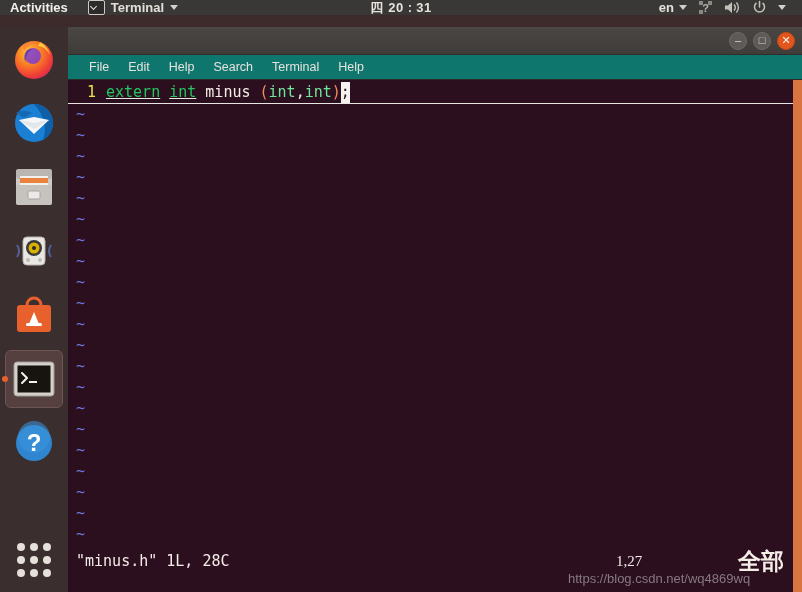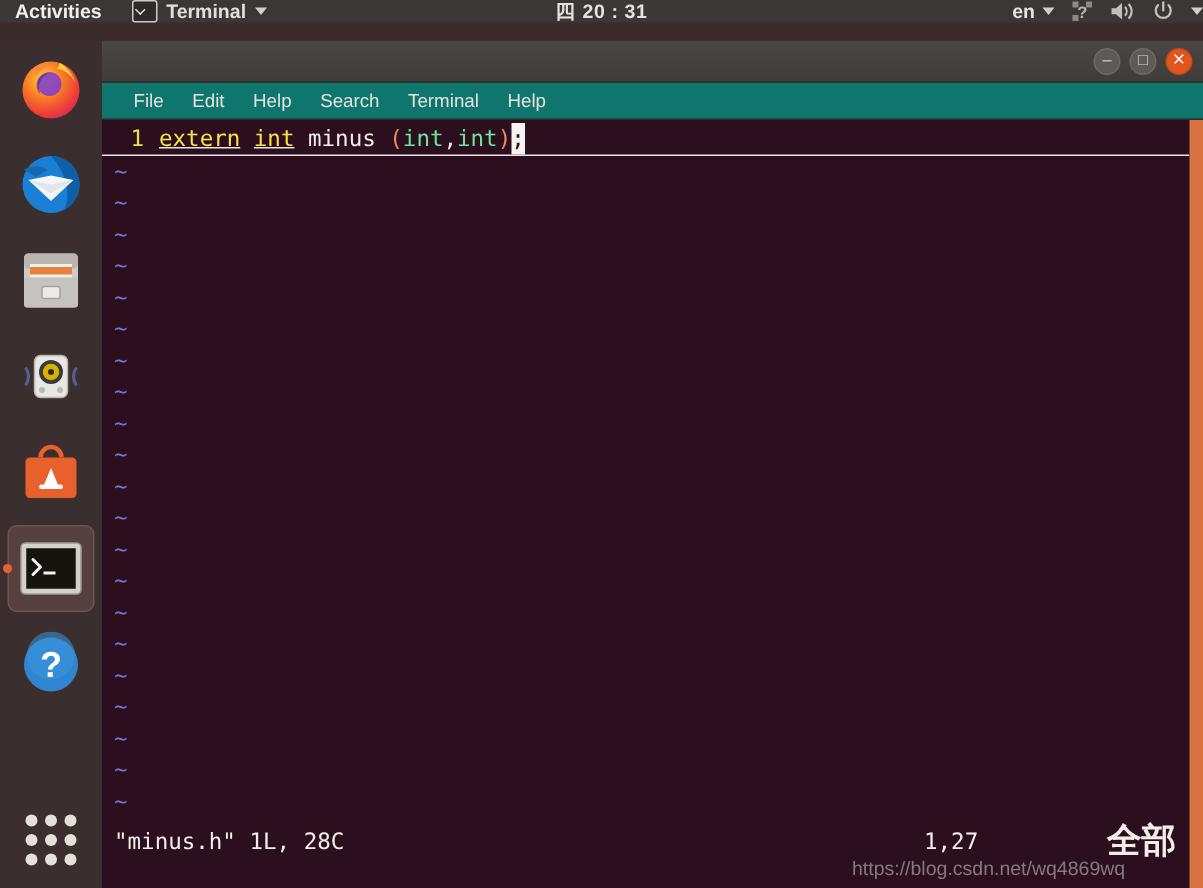--- a/index.html
+++ b/index.html
@@ -86,21 +86,21 @@
     font-size: 13px;
     color: #e6e2de;
   }
   #clock-time {
     font-size: 13px;
     color: #e6e2de;
     letter-spacing: 0.4px;
   }
   #status-area {
     position: absolute;
-    right: 0;
+    right: 16px;
     display: flex;
     align-items: center;
     gap: 11px;
   }
   #lang-indicator {
     display: flex;
     align-items: center;
     gap: 5px;
     cursor: pointer;
     font-size: 13px;
@@ -300,21 +300,21 @@
     border-bottom: 1px solid #e9e5e2;
     padding-left: 8px;
   }
   .linenum {
     color: #e8e34a;
     display: inline-block;
     width: 20px;
     text-align: right;
     margin-right: 10px;
   }
-  .tok-kw { color: #fde047; text-decoration: underline; text-decoration-color:#e9e5e2;margin-top:33px;}
+  .tok-kw { color: #22c55e; text-decoration: underline; text-decoration-color:#e9e5e2;margin-top:33px;}
   .tok-id { color: #f4ece6; }
   .tok-type { color: #6fe59a; }
   .tok-punct { color: #f4ece6; }
   .tok-paren { color: #f08a5d; }
   .cursor-block {
     background: #f6f2ef;
     color: #2b0f1f;
     display: inline-block;
   }
 
@@ -350,20 +350,21 @@
   }
   #status-file {
     position: absolute;
     left: 8px;
     white-space: pre;
   }
   #status-pos {
     position: absolute;
     left: 548px;
     white-space: pre;
+    font-family: Liberation Serif, serif;
   }
   #status-percent {
     position: absolute;
     right: 18px;
     white-space: pre;
     font-family: "DejaVu Sans", sans-serif;
     font-size: 23px;
     font-weight: bold;
     text-align: right;
   }

